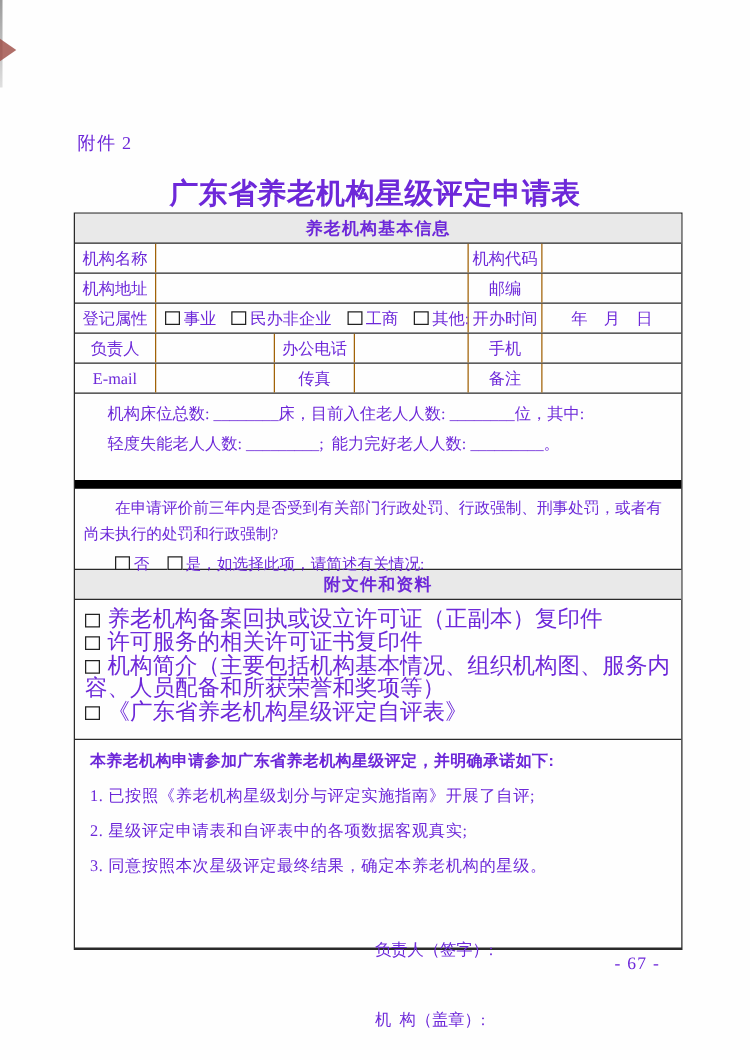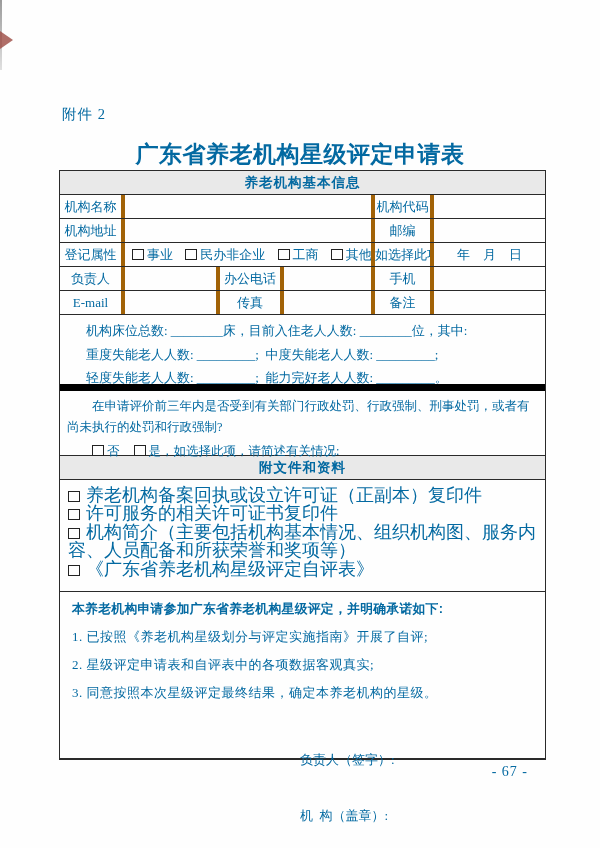--- a/index.html
+++ b/index.html
@@ -1,34 +1,34 @@
 <!DOCTYPE html>
 <html><head>
 <meta charset="utf-8">
 <style>
   html,body{margin:0;padding:0;background:#fff;}
   .page{position:relative;width:600px;height:848px;background:#fefefe;overflow:hidden;
-        font-family:"Liberation Serif","DejaVu Serif",serif;color:#0369a1;}
+        font-family:"Liberation Serif","DejaVu Serif",serif;color:#6d28d9;}
   .scan-edge{position:absolute;left:0;top:0;width:2px;height:70px;
              background:linear-gradient(#4a4a4a,#c8c8c8);opacity:.55;}
   .scan-triangle{position:absolute;left:0;top:31px;width:0;height:0;
                  border-top:9px solid transparent;border-bottom:9px solid transparent;
                  border-left:13px solid #9c4a42;opacity:.8;}
   .attach-no{position:absolute;left:62px;top:105px;font-size:14.5px;letter-spacing:1px;}
   .doc-title{position:absolute;left:0;right:0;top:127px;margin:12px;text-align:center;
              font-size:23px;font-weight:bold;letter-spacing:.5px;}
   .form{position:absolute;left:59px;top:170px;width:487px;box-sizing:border-box;
         border:1.6px solid #2a2a2a;border-bottom-width:2.5px;background:#fefefe;}
   .sec-header{height:23px;line-height:23px;text-align:center;background:#e9e9e9;
               border-bottom:1px solid #2a2a2a;font-family:"Liberation Sans","DejaVu Sans",sans-serif;
               font-weight:bold;font-size:13.5px;letter-spacing:1px;}
   .row{display:grid;border-bottom:1px solid #2a2a2a;}
   .g4{grid-template-columns:65px 250px 59px 1fr;}
   .g6{grid-template-columns:65px 95px 64px 91px 59px 1fr;}
-  .c{height:23px;line-height:23px;font-size:13px;border-right:4px solid #a16207;
+  .c{height:23px;line-height:23px;font-size:13px;border-right:1px solid #a16207;
      overflow:hidden;white-space:nowrap;}
   .c:last-child{border-right:none;}
   .lab{text-align:center;}
   .val{padding:0 4px;}
   .opts{padding-left:7px;}
   .opt{margin-right:9px;}
   .cb{display:inline-block;width:10px;height:9px;border:1.5px solid #222;
       vertical-align:-1px;margin-right:3px;background:#fefefe;}
   .center-pre{text-align:center;white-space:pre;}
   .beds{height:76px;box-sizing:border-box;border-bottom:7px solid #000000;
@@ -79,21 +79,21 @@
     </div>
 
     <div class="row g4">
       <div class="c lab">登记属性</div>
       <div class="c opts">
         <span class="opt"><span class="cb"></span><span>事业</span></span>
         <span class="opt"><span class="cb"></span><span>民办非企业</span></span>
         <span class="opt"><span class="cb"></span><span>工商</span></span>
         <span class="opt"><span class="cb"></span><span>其他:</span></span>
       </div>
-      <div class="c lab">如选择此项</div>
+      <div class="c lab">开办时间</div>
       <div class="c center-pre">年    月    日</div>
     </div>
 
     <div class="row g6">
       <div class="c lab">负责人</div>
       <div class="c val"></div>
       <div class="c lab">办公电话</div>
       <div class="c val"></div>
       <div class="c lab">手机</div>
       <div class="c val"></div>
@@ -103,21 +103,20 @@
       <div class="c lab">E-mail</div>
       <div class="c val"></div>
       <div class="c lab">传真</div>
       <div class="c val"></div>
       <div class="c lab">备注</div>
       <div class="c val"></div>
     </div>
 
     <div class="beds">
       <div>机构床位总数: ________床，目前入住老人人数: ________位，其中:</div>
-      <div>重度失能老人人数: _________;  中度失能老人人数: _________;</div>
       <div>轻度失能老人人数: _________;  能力完好老人人数: _________。</div>
     </div>
 
     <div class="penalty">
       <p class="q">在申请评价前三年内是否受到有关部门行政处罚、行政强制、刑事处罚，或者有尚未执行的处罚和行政强制?</p>
       <div class="opts-line">
         <span class="cb"></span><span>否</span><span class="gap"></span><span class="cb"></span><span>是，如选择此项，请简述有关情况:</span>
       </div>
     </div>
 

